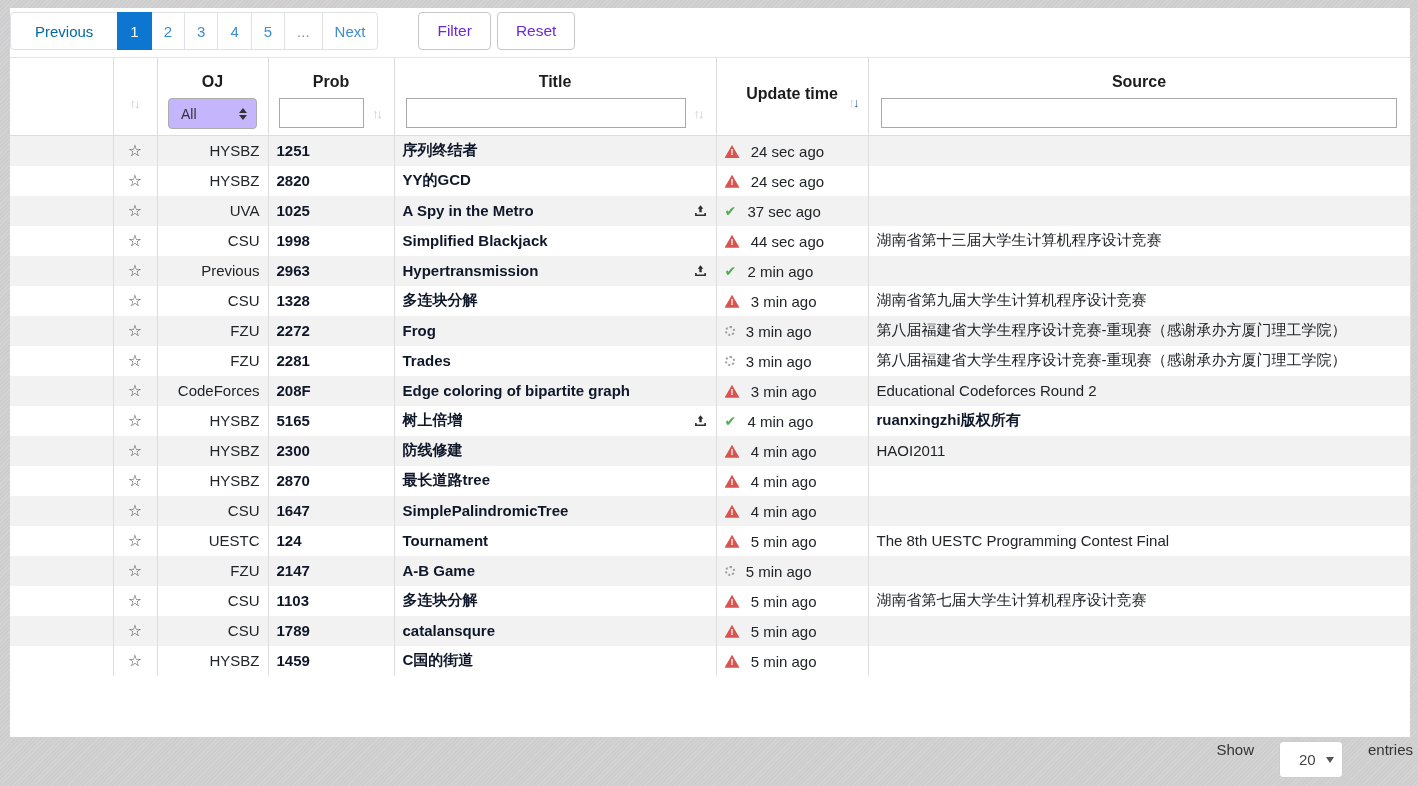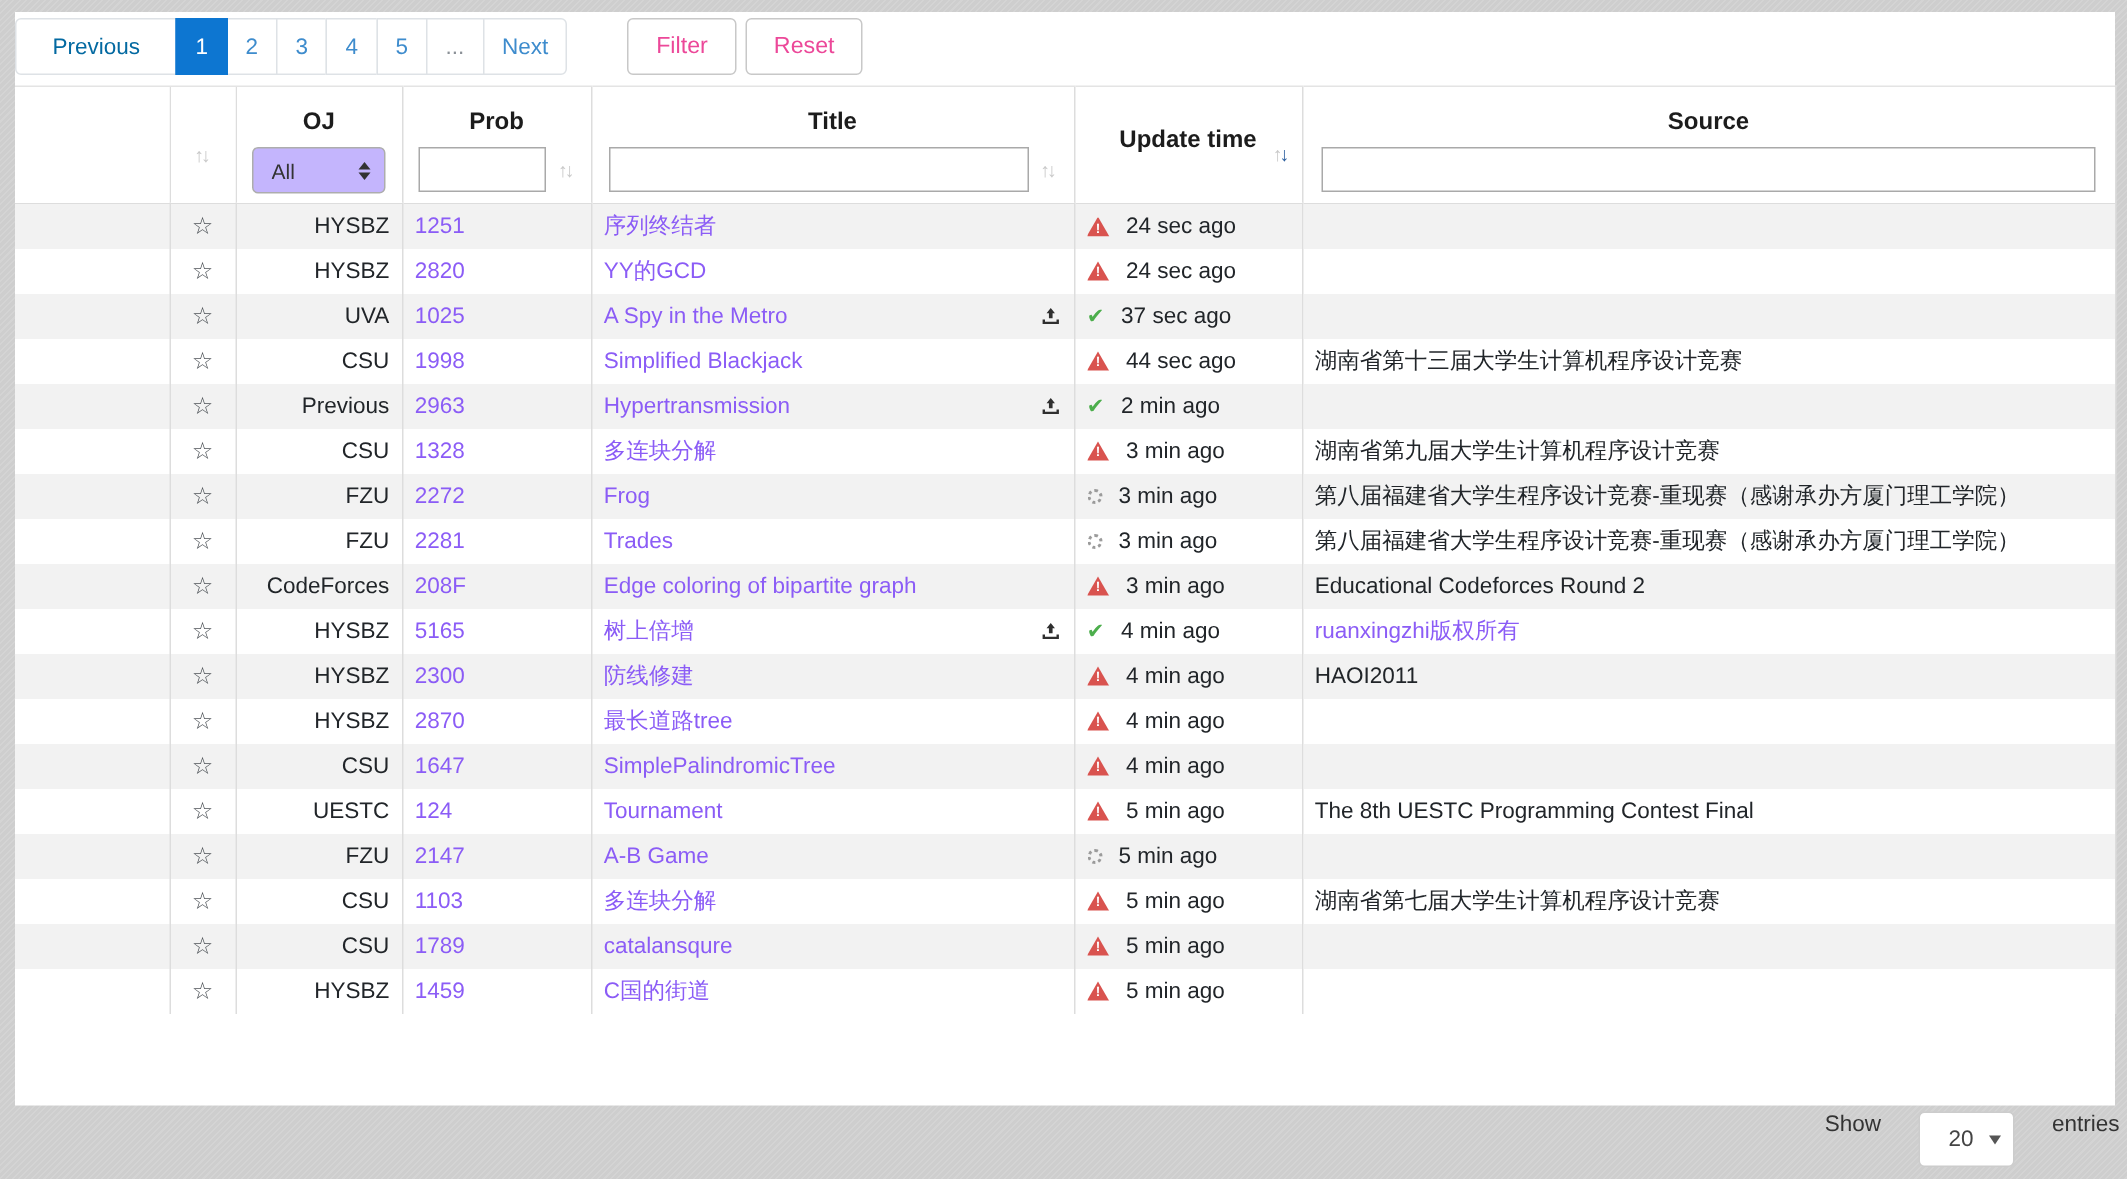--- a/index.html
+++ b/index.html
@@ -24,21 +24,21 @@
     color:#3e8ccd; font-size:15px; font-family:inherit; cursor:pointer;
     display:flex; align-items:center; justify-content:center;
   }
   .page-item.prev { color:#0369a1; padding:0 24px; margin-left:0; border-radius:4px 0 0 4px; }
   .page-item.next { border-radius:0 4px 4px 0; }
   .page-item.active { background:#0d76d1; border-color:#0d76d1; color:#fff; z-index:2; }
   .page-item.ellipsis { color:#8b9197; }
   .btn {
     height:38px; padding:0 18px; margin-left:6px;
     border:1px solid #c8c8c8; border-radius:4px; background:#fff;
-    font-size:15.5px; color:#ec4899; font-family:inherit; cursor:pointer;
+    font-size:15.5px; color:#6d28d9; font-family:inherit; cursor:pointer;
   }
   .btn.first { margin-left:40px; }
 
   
   table.grid {
     position:absolute; left:0; top:49px; width:1400px;
     border-collapse:collapse; table-layout:fixed; font-size:15px;
   }
   .grid th, .grid td { border-left:1px solid #ddd; }
   .grid th:first-child, .grid td:first-child { border-left:none; }
@@ -75,21 +75,21 @@
     display:flex; flex-direction:column; gap:2px; pointer-events:none; }
   .tri-up { width:0; height:0; border-left:4px solid transparent; border-right:4px solid transparent; border-bottom:5px solid #333; }
   .tri-dn { width:0; height:0; border-left:4px solid transparent; border-right:4px solid transparent; border-top:5px solid #333; }
 
   .grid tbody td { height:30px; padding:0 8px; color:#212529; vertical-align:middle; background:#fff; }
   .grid tbody tr:nth-child(odd) td { background:#f2f2f2; }
   td.c-star { text-align:center; }
   .star { color:#4f5459; font-size:16px; cursor:pointer; }
   .star::before { content:"\2606"; }
   td.c-oj { text-align:right; padding-right:4px; }
-  a.lnk { color:#8b5cf6; text-decoration:none; cursor:pointer; }
+  a.lnk { color:#0f172a; text-decoration:none; cursor:pointer;font-weight:bold; }
   td.c-prob { padding-left:10px; }
   td.c-title { padding-left:7px; }
   .title-wrap { display:flex; align-items:center; justify-content:space-between; }
   .upload-icon { display:inline-flex; visibility:hidden; }
   tr.has-upload .upload-icon { visibility:visible; }
 
   td.c-time { padding-left:13px; white-space:nowrap; }
   .status-icon { display:none; vertical-align:middle; margin-right:7px; }
   .icon-warn { width:15px; height:13px; background:#d9534f;
     clip-path:polygon(50% 0%,100% 100%,0% 100%); position:relative; }

